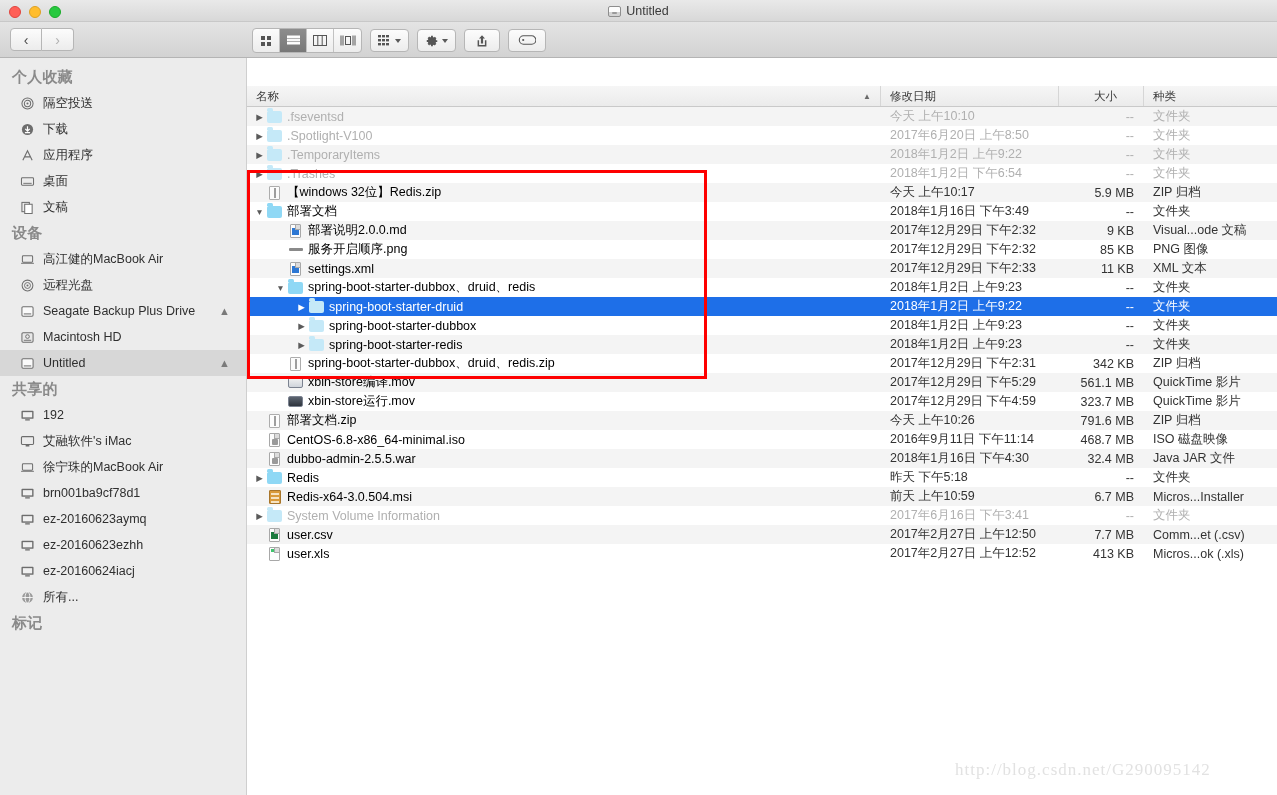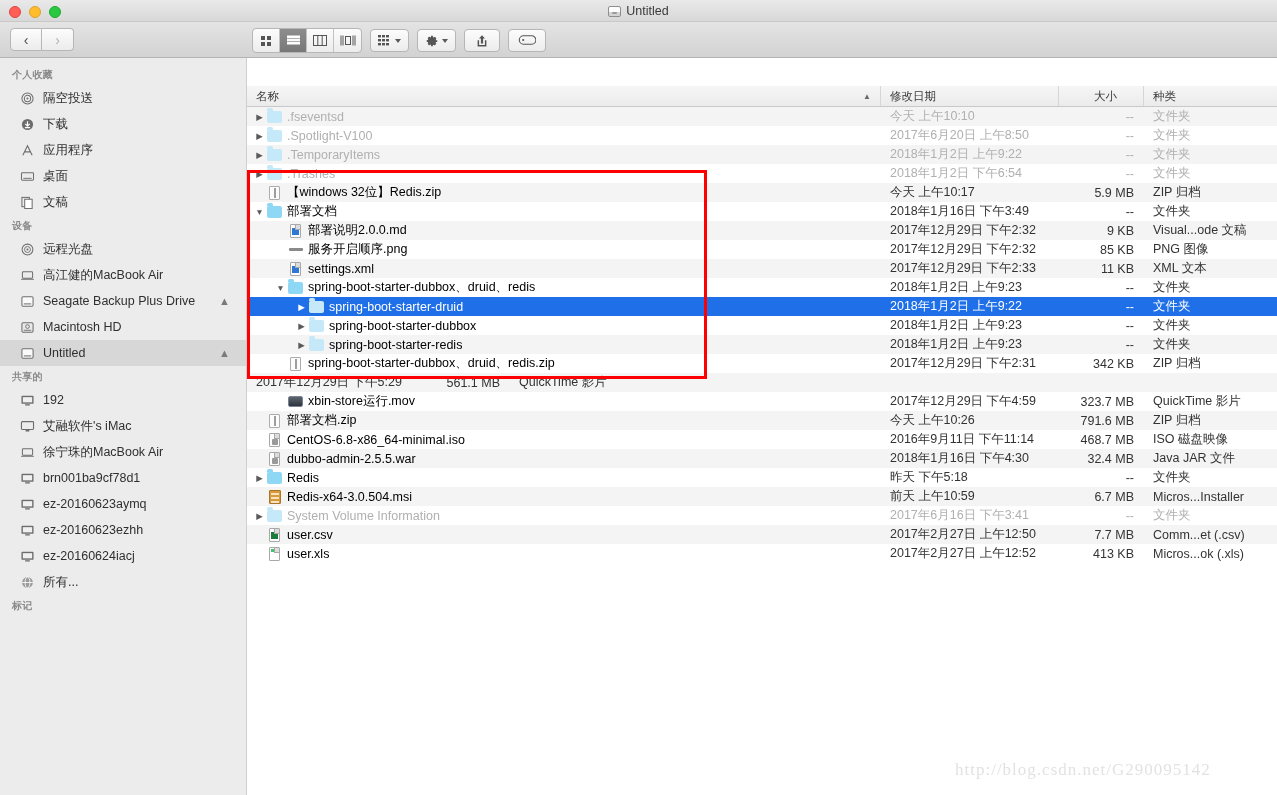--- a/index.html
+++ b/index.html
@@ -81,21 +81,21 @@
   }
   .search-ph { font-size: 12px; color: #9a9a9a; }
 
   
   .sidebar {
     position: absolute; top: 58px; left: 0; width: 247px; height: 737px;
     background: #ececec; border-right: 1px solid #cfcfcf;
     padding-top: 6px; overflow: hidden;
   }
   .sb-head {
-    font-size: 10px; color: #8a8a8a; font-weight: bold;
+    font-size: 15px; color: #8a8a8a; font-weight: bold;
     padding: 4px 0 3px 12px; letter-spacing: .2px;
   }
   .sb-item {
     height: 26px; display: flex; align-items: center; gap: 7px;
     padding-left: 19px; font-size: 12.5px; color: #2f2f2f; position: relative;
   }
   .sb-item.selected { background: #d7d7d7; }
   .sb-icon { width: 17px; height: 16px; display: flex; align-items: center; justify-content: center; flex: 0 0 17px; }
   .sb-label { white-space: nowrap; overflow: hidden; text-overflow: ellipsis; }
   .eject { position: absolute; right: 16px; font-size: 11px; color: #7a7a7a; }
@@ -308,35 +308,35 @@
             <rect x="2" y="1.5" width="8" height="10" fill="none" stroke="#6d6d6d" stroke-width="1.1"></rect>
             <rect x="5" y="3.5" width="8" height="10" fill="#fff" stroke="#6d6d6d" stroke-width="1.1"></rect>
           </svg>
         </span>
         <span class="sb-label">文稿</span>
       </div>
       <div class="sb-head">设备</div>
       <div class="sb-item">
         <span class="sb-icon">
           <svg width="15" height="13" viewBox="0 0 16 14">
+            <rect x="2.5" y="3" width="11" height="7" rx="1" fill="none" stroke="#6d6d6d" stroke-width="1.1"></rect>
+            <rect x="1" y="10.4" width="14" height="1.3" rx=".6" fill="#6d6d6d"></rect>
+          </svg>
+        </span>
+        <span class="sb-label">高江健的MacBook Air</span>
+      </div>
+      <div class="sb-item">
+        <span class="sb-icon">
+          <svg width="15" height="13" viewBox="0 0 16 14">
             <circle cx="8" cy="7" r="5.8" fill="none" stroke="#6d6d6d" stroke-width="1.1"></circle>
             <circle cx="8" cy="7" r="3.2" fill="none" stroke="#6d6d6d" stroke-width="1"></circle>
             <circle cx="8" cy="7" r="1.1" fill="#6d6d6d"></circle>
           </svg>
         </span>
         <span class="sb-label">远程光盘</span>
-      </div>
-      <div class="sb-item">
-        <span class="sb-icon">
-          <svg width="15" height="13" viewBox="0 0 16 14">
-            <rect x="2.5" y="3" width="11" height="7" rx="1" fill="none" stroke="#6d6d6d" stroke-width="1.1"></rect>
-            <rect x="1" y="10.4" width="14" height="1.3" rx=".6" fill="#6d6d6d"></rect>
-          </svg>
-        </span>
-        <span class="sb-label">高江健的MacBook Air</span>
       </div>
       <div class="sb-item">
         <span class="sb-icon">
           <svg width="15" height="13" viewBox="0 0 16 14">
             <rect x="2" y="2" width="12" height="10" rx="1.2" fill="#fafafa" stroke="#6d6d6d" stroke-width="1.1"></rect>
             <line x1="4" y1="9.6" x2="12" y2="9.6" stroke="#6d6d6d" stroke-width="1.1"></line>
           </svg>
         </span>
         <span class="sb-label">Seagate Backup Plus Drive</span>
         <span class="eject">▲<br></span>
@@ -622,20 +622,27 @@
             <span class="f-icon">
               <span class="zipdoc"></span>
             </span>
             <span class="c-name-text">spring-boot-starter-dubbox、druid、redis.zip</span>
           </div>
           <div class="c-date">2017年12月29日 下午2:31</div>
           <div class="c-size">342 KB</div>
           <div class="c-kind">ZIP 归档</div>
         </div>
         <div class="row odd">
+          <div class="c-name" style="padding-left:27px">
+            <span class="twisty"></span>
+            <span class="f-icon">
+              <span class="mov light"></span>
+            </span>
+            <span class="c-name-text">xbin-store编译.mov</span>
+          </div>
           <div class="c-date">2017年12月29日 下午5:29</div>
           <div class="c-size">561.1 MB</div>
           <div class="c-kind">QuickTime 影片</div>
         </div>
         <div class="row even">
           <div class="c-name" style="padding-left:27px">
             <span class="twisty"></span>
             <span class="f-icon">
               <span class="mov"></span>
             </span>

